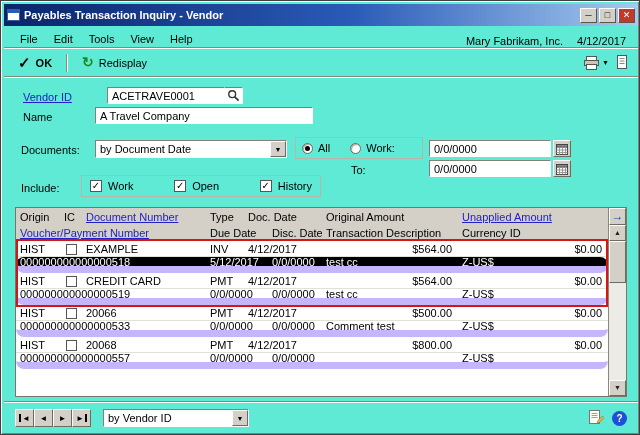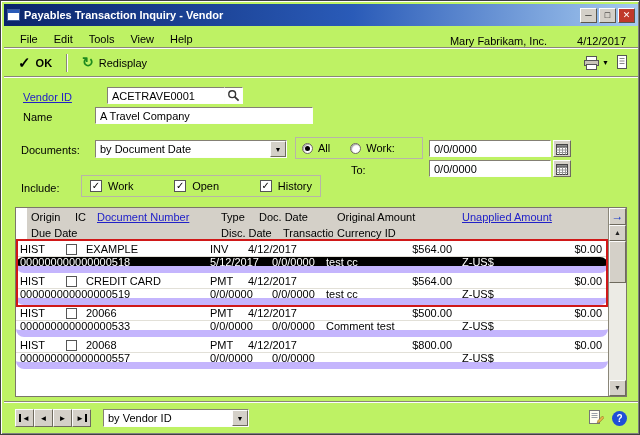--- a/index.html
+++ b/index.html
@@ -1,39 +1,39 @@
 <!DOCTYPE html>
 <html><head>
 <meta charset="utf-8">
 <style>
   * { box-sizing: border-box; margin: 0; padding: 0; }
   html, body { width: 640px; height: 435px; overflow: hidden; }
   body { font-family: "Liberation Sans", sans-serif; font-size: 11px; color: #000; background: #d4d0c8; }
 
-  .window { position: relative; width: 640px; height: 435px; background: #bef264;
+  .window { position: relative; width: 640px; height: 435px; background: #5eead4;
             border: 1px solid #404040; box-shadow: inset 1px 1px 0 #fff, inset -1px -1px 0 #808080; overflow: hidden; }
 
   
   .titlebar { position: absolute; left: 3px; top: 3px; width: 634px; height: 22px;
               background: linear-gradient(90deg, #0a246a 0%, #2a5bb8 55%, #a6caf0 100%);
               display: flex; align-items: center; padding: 0 3px; }
   .win-icon { width: 13px; height: 12px; background: #fff; border: 1px solid #3a5a9a; margin-right: 4px; position: relative; }
   .win-icon::before { content: ""; position: absolute; left: 0; top: 0; right: 0; height: 3px; background: #2a5bb8; }
   .title { color: #fff; font-weight: bold; flex: 1; white-space: nowrap; overflow: hidden; }
   .win-buttons { display: flex; gap: 2px; }
   .win-btn { width: 17px; height: 15px; background: #d4d0c8; border: 1px solid;
              border-color: #fdfdfd #5a564a #5a564a #fdfdfd; font-size: 9px; line-height: 13px;
              text-align: center; color: #111; cursor: default; }
   .win-btn.close { background: #c0392b; color: #fff; }
 
   
   .menubar { position: absolute; left: 3px; top: 25px; width: 634px; height: 21px;
              display: flex; align-items: flex-end; padding: 0 8px; }
   .menu-item { padding: 2px 8px; }
-  .menu-right { margin-left: auto; display: flex; gap: 30px; padding-right: 4px; }
+  .menu-right { margin-left: auto; display: flex; gap: 14px; padding-right: 4px; }
 
   .hr { position: absolute; left: 3px; width: 634px; height: 2px;
         border-top: 1px solid #8a8678; border-bottom: 1px solid #fdfdfd; }
   .hr1 { top: 46px; } .hr2 { top: 75px; } .hr3 { top: 400px; }
 
   
   .toolbar { position: absolute; left: 3px; top: 49px; width: 634px; height: 25px;
              display: flex; align-items: center; padding: 0 8px; }
   .tb-item { display: flex; align-items: center; gap: 5px; padding: 2px 6px; }
   .ok-check { font-size: 15px; font-weight: bold; line-height: 14px; }
@@ -85,21 +85,21 @@
   .include-box { position: absolute; left: 80px; top: 174px; width: 240px; height: 22px;
                  border: 1px solid #b8b4a8; display: flex; align-items: center; padding: 0 8px; gap: 6px; }
   .checkbox { width: 12px; height: 12px; background: #fff; border: 1px solid #555;
               font-size: 10px; line-height: 10px; text-align: center; flex: none; }
   .chk-gap { width: 32px; }
 
   
   .grid { position: absolute; left: 14px; top: 206px; width: 612px; height: 190px;
           background: #fff; border: 1px solid #7a766a; display: flex; }
   .grid-main { flex: 1; position: relative; display: flex; flex-direction: column; overflow: hidden; }
-  .ghead { background: #d4d0c8; border-bottom: 1px solid #8a8678; margin-left: 11px; }
+  .ghead { background: #d4d0c8; border-bottom: 1px solid #8a8678; }
   .grow { align-items: center; }
   .r1 { display: grid; grid-template-columns: 44px 22px 124px 38px 78px 1fr 150px; }
   .r2 { display: grid; grid-template-columns: 190px 62px 54px 1fr 150px; }
   .ghead .grow { height: 16px; }
   .gbody .grow { height: 16px; border-bottom: 1px solid #e2e0d8; }
   .gbody .grow.recend { border-bottom: 7px solid #c4b5fd; border-radius: 8px; }
   .cell { padding: 1px 4px 0; white-space: nowrap; overflow: hidden; line-height: 14px; }
   .amt { text-align: right; padding-right: 6px; }
   .cb-cell { display: flex; align-items: center; justify-content: center; padding-top: 1px; }
   .grid .checkbox { width: 11px; height: 11px; }
@@ -263,20 +263,21 @@
         <div class="grow r1">
           <div class="cell">Origin</div>
           <div class="cell">IC</div>
           <div class="cell link">Document Number</div>
           <div class="cell">Type</div>
           <div class="cell">Doc. Date</div>
           <div class="cell">Original Amount</div>
           <div class="cell link">Unapplied Amount</div>
         </div>
         <div class="grow r2">
+          <div class="cell link">Voucher/Payment Number</div>
           <div class="cell">Due Date</div>
           <div class="cell">Disc. Date</div>
           <div class="cell">Transaction Description</div>
           <div class="cell">Currency ID</div>
         </div>
       </div>
 
       <div class="gbody">
 
         <div class="grow r1">

